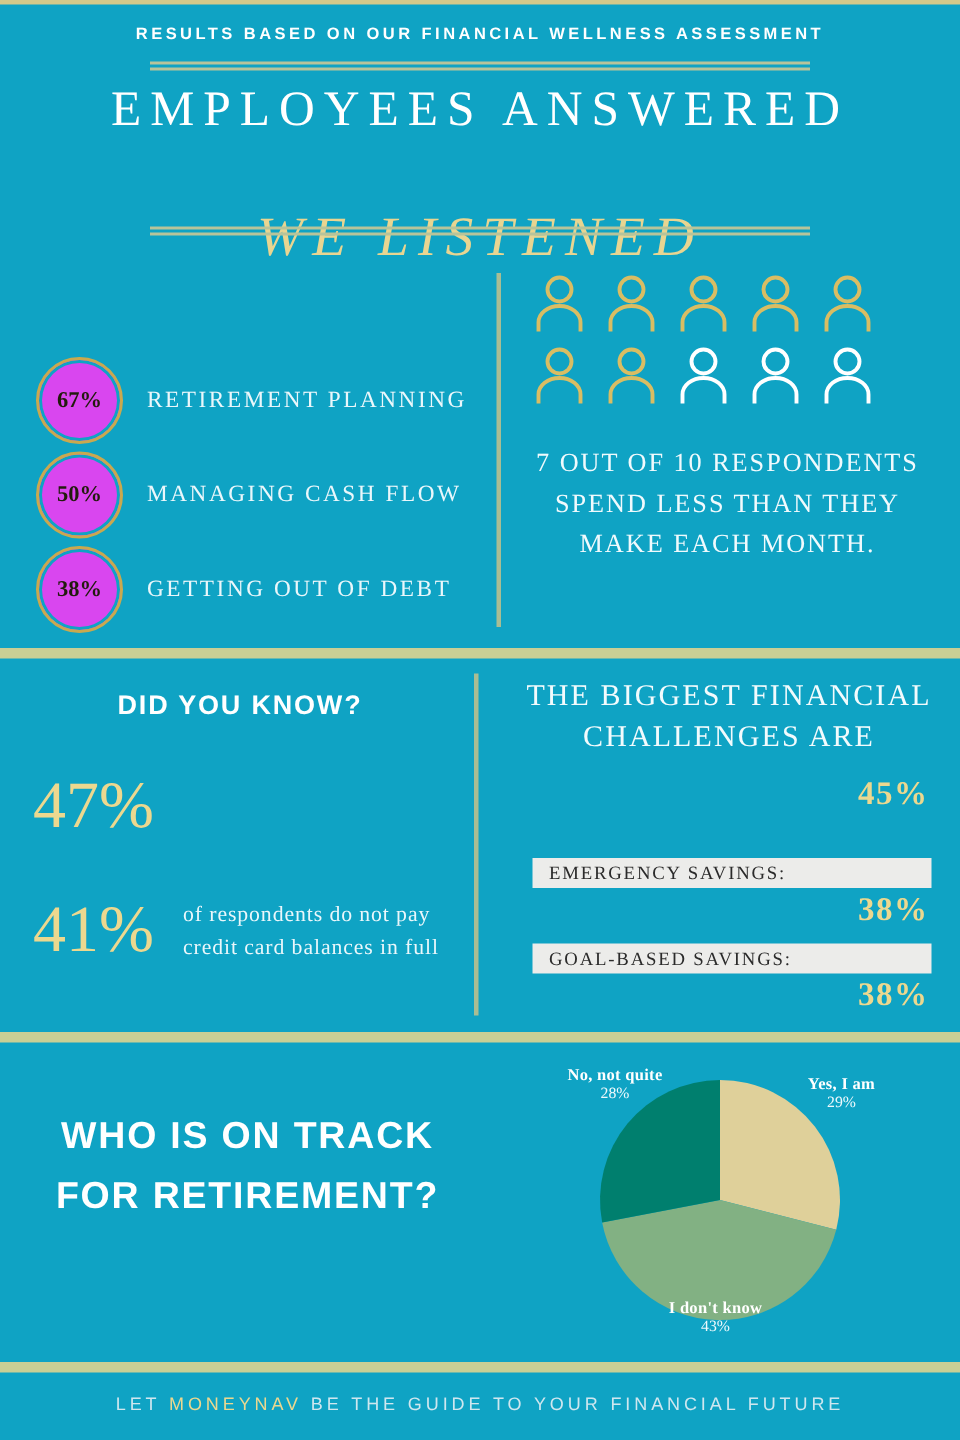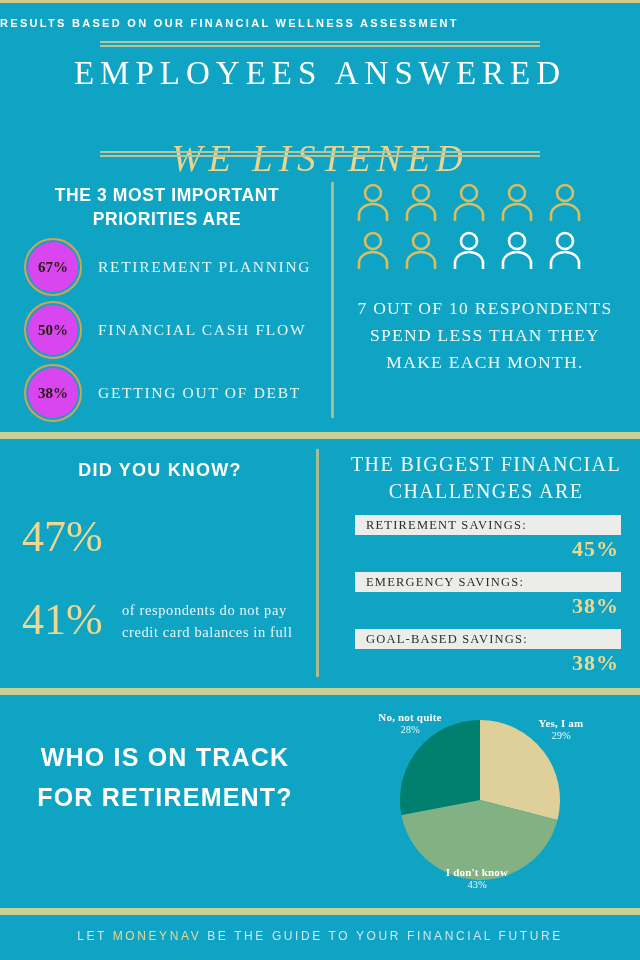--- a/index.html
+++ b/index.html
@@ -11,21 +11,21 @@
     position:relative;
   }
   .page{position:relative;width:640px;height:960px;background:#0fa3c4;box-sizing:border-box;}
 
   
   .top-edge{position:absolute;left:0;top:0;width:640px;height:3px;background:#d4c98a;}
 
   
   .header{position:absolute;left:0;top:3px;width:640px;height:167px;}
   .kicker{
-    position:absolute;left:0;top:14px;width:640px;
+    position:absolute;left:0;top:14px;width:640px;text-align:center;
     font-family:"Liberation Sans", sans-serif;
     font-weight:700;font-size:11px;letter-spacing:2.3px;color:#ffffff;
   }
   .rule-double{
     position:absolute;left:100px;width:440px;height:6px;
   }
   .rule-double::before,.rule-double::after{
     content:"";position:absolute;left:0;width:100%;height:2px;background:#b7c49a;
   }
   .rule-double::before{top:0;}
@@ -154,29 +154,28 @@
     <div class="kicker">RESULTS BASED ON OUR FINANCIAL WELLNESS ASSESSMENT</div>
     <div class="rule-double rule-top"></div>
     <div class="h1">EMPLOYEES ANSWERED</div>
     <div class="h2">WE LISTENED</div>
     <div class="rule-double rule-bot"></div>
   </div>
 
   <div class="sec1">
     <div class="vdiv1"></div>
 
-    <div class="s1-title">THE 3 MOST IMPORTANT PRIORITIES ARE</div>
 
     <div class="prio prio-1">
       <div class="badge">67%</div>
       <div class="prio-label">RETIREMENT PLANNING</div>
     </div>
     <div class="prio prio-2">
       <div class="badge">50%</div>
-      <div class="prio-label">FINANCIAL CASH FLOW</div>
+      <div class="prio-label">MANAGING CASH FLOW</div>
     </div>
     <div class="prio prio-3">
       <div class="badge">38%</div>
       <div class="prio-label">GETTING OUT OF DEBT</div>
     </div>
 
     <div class="people">
       <div class="people-row">
         <svg class="person" viewBox="0 0 36 40">
             <circle cx="18" cy="11" r="8" fill="none" stroke="#d9bd63" stroke-width="2.6"></circle>
@@ -238,23 +237,20 @@
     </div>
 
     <div class="fact fact-2">
       <div class="fact-num">41%</div>
       <div class="fact-txt"><span>of respondents do not pay credit card balances in full</span></div>
     </div>
 
     <div class="s2r-title">THE BIGGEST FINANCIAL CHALLENGES ARE</div>
 
     <div class="chal chal-1">
-      <div class="chal-bar">
-          <span class="chal-lbl">RETIREMENT SAVINGS:</span>
-        </div>
       <div class="chal-pct">45%</div>
     </div>
     <div class="chal chal-2">
       <div class="chal-bar">
           <span class="chal-lbl">EMERGENCY SAVINGS:</span>
         </div>
       <div class="chal-pct">38%</div>
     </div>
     <div class="chal chal-3">
       <div class="chal-bar">

